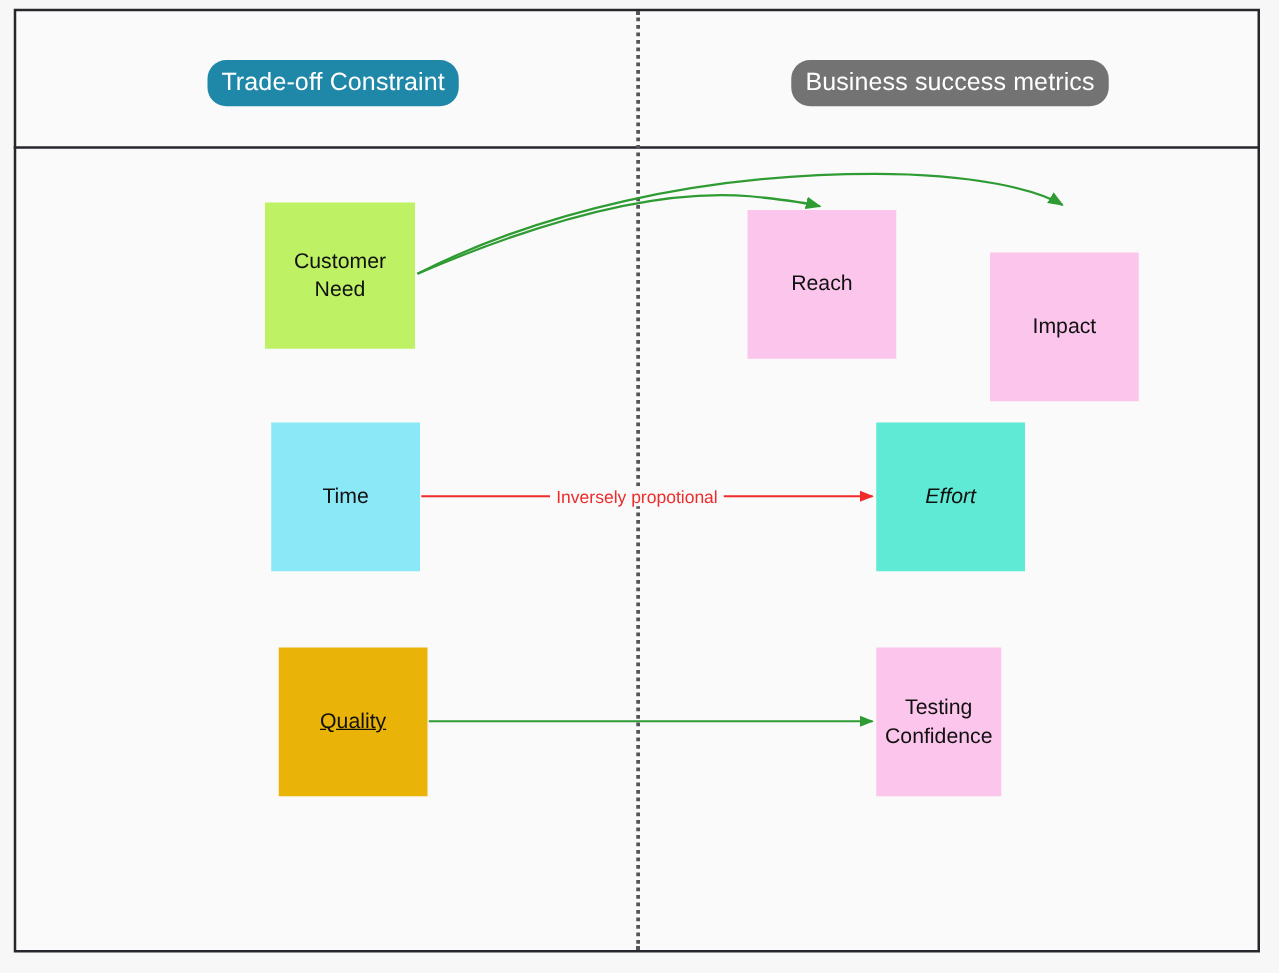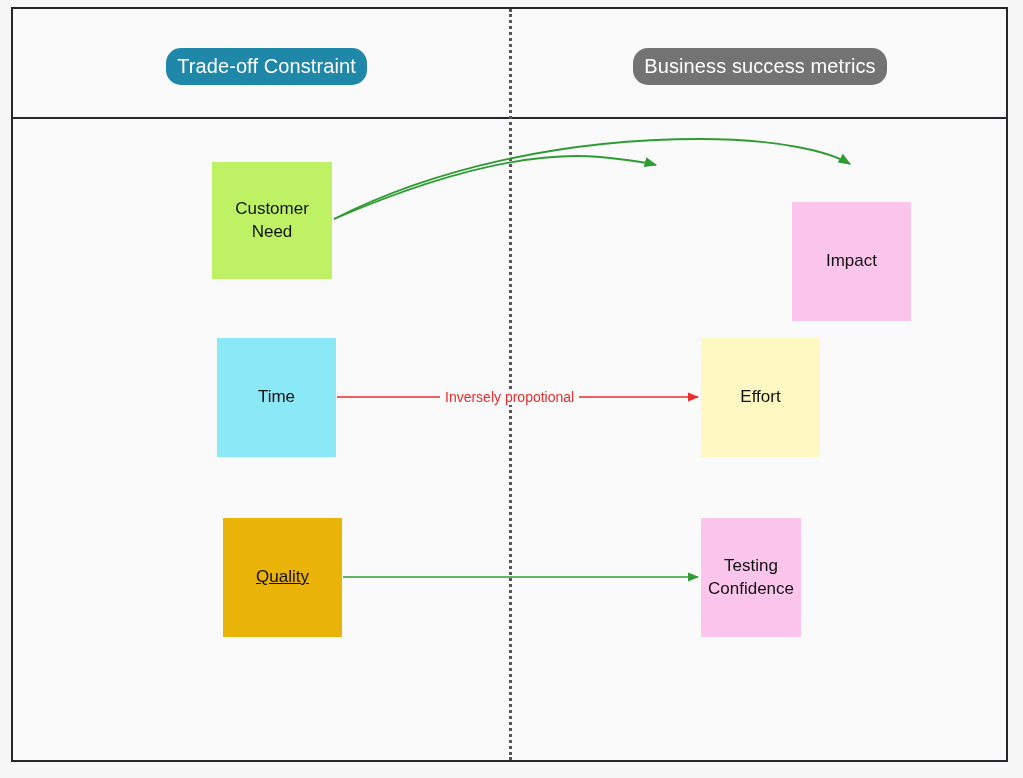--- a/index.html
+++ b/index.html
@@ -143,17 +143,18 @@
     <line x1="337" y1="397" x2="698" y2="397" stroke="#ef2b2b" stroke-width="1.6" marker-end="url(#arrow-red)"></line>
 
     <line x1="343" y1="577" x2="698" y2="577" stroke="#2e9b33" stroke-width="1.6" marker-end="url(#arrow-green)"></line>
   </svg>
 
   <div class="edge-label edge-label-inverse">Inversely propotional</div>
 
   <div class="node node-customer-need" style="background: #bef264;">Customer<br>Need</div>
   <div class="node node-time" style="background: rgb(138, 232, 247);">Time</div>
   <div class="node node-quality" style="background: #eab308; text-decoration: underline;">Quality</div>
+  <div class="node node-reach" style="background: rgb(252, 197, 236);">Reach</div>
   <div class="node node-impact" style="background: rgb(252, 197, 236);">Impact</div>
-  <div class="node node-effort" style="background: #fef9c3;">Effort</div>
+  <div class="node node-effort" style="background: #5eead4; font-style: italic;">Effort</div>
   <div class="node node-testing" style="background: rgb(252, 197, 236);">Testing<br>Confidence</div>
 
 </div>
 
 </body></html>

